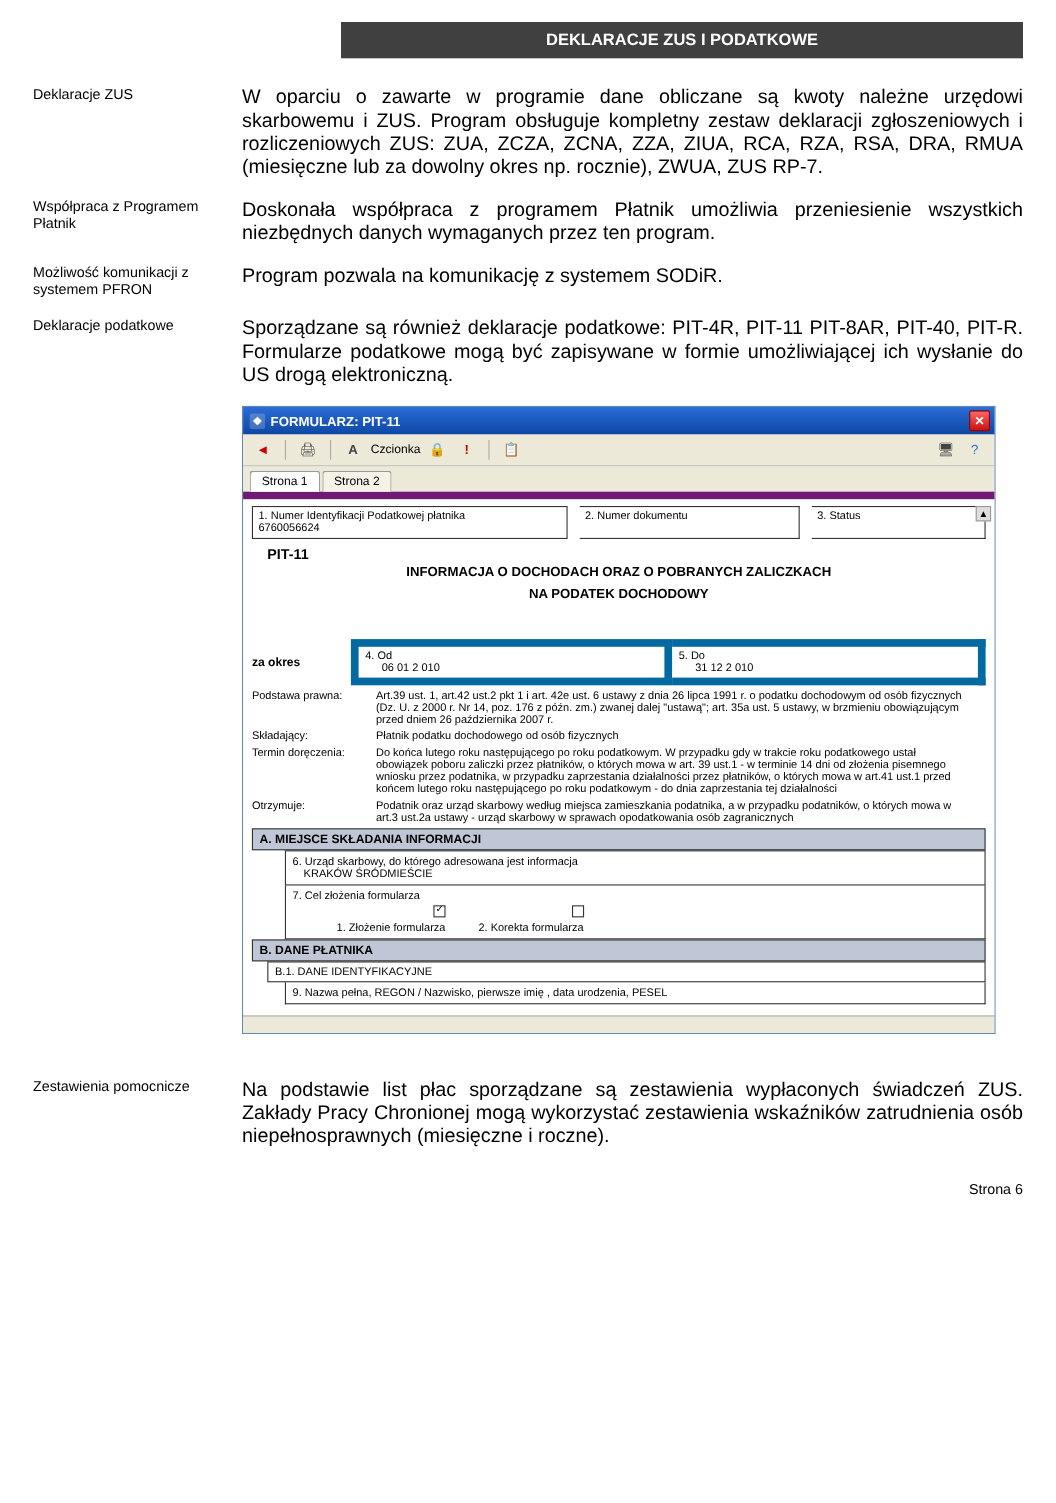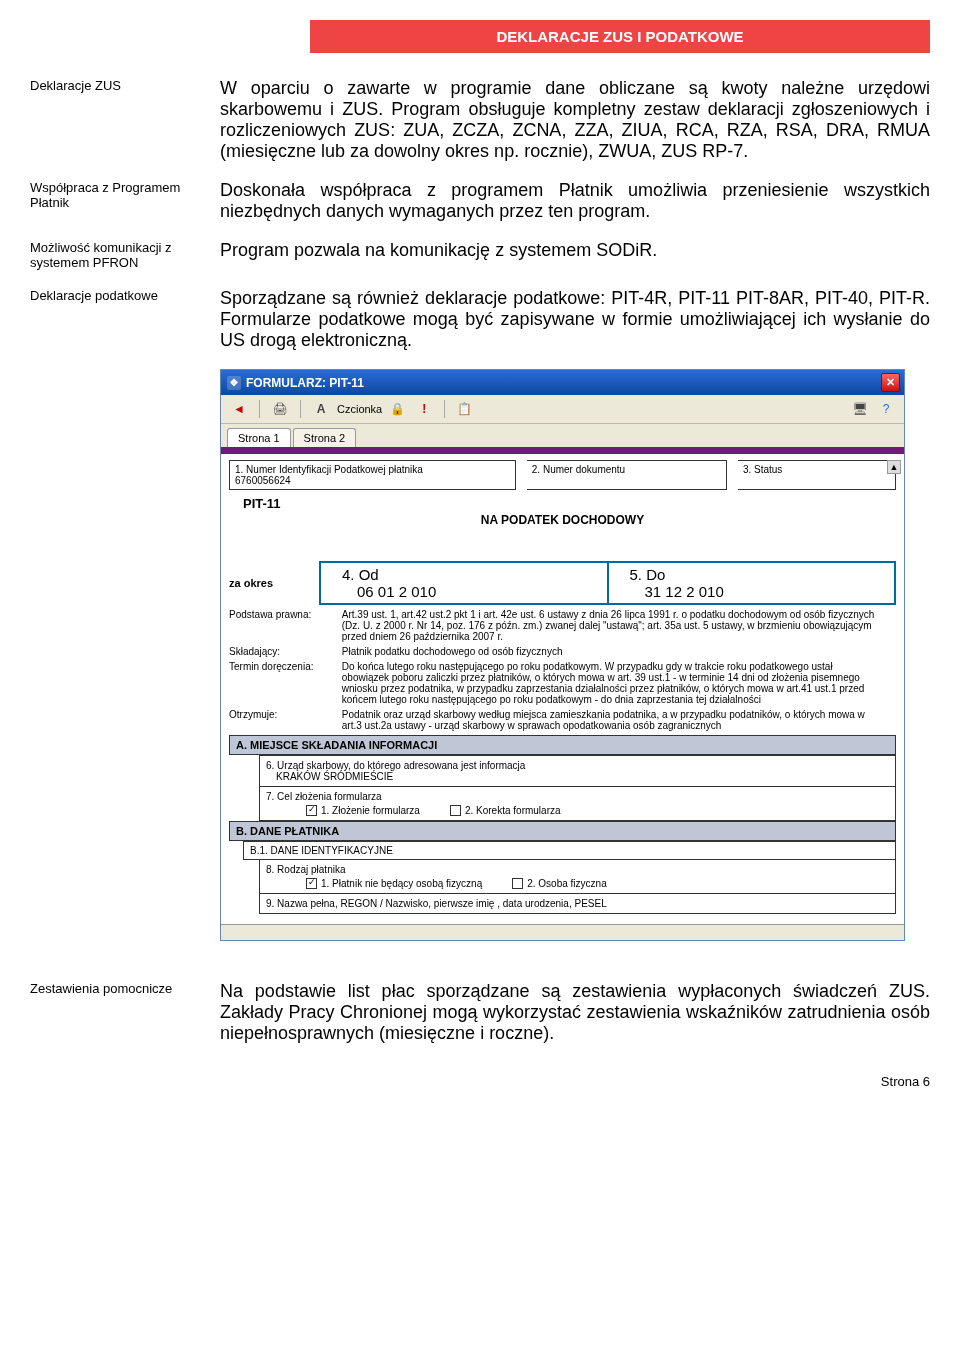--- a/index.html
+++ b/index.html
@@ -6,21 +6,21 @@
   body {
     font-family: Arial, Helvetica, sans-serif;
     background: #fff;
     width: 960px;
     margin: 0 auto;
     padding: 20px 30px;
     font-size: 13px;
     color: #000;
   }
   .header-bar {
-    background: #ef4444;
+    background: #404040;
     color: #fff;
     font-weight: bold;
     font-size: 15px;
     text-align: center;
     padding: 8px 0;
     margin: 0 0 25px 0;
     width: 620px;
     margin-left: 280px;
   }
   .row {
@@ -109,35 +109,35 @@
   .grow { flex:1; }
   .form-title {
     font-weight:bold; font-size:13px; margin:6px 0 0 14px;
   }
   .form-subtitle {
     font-weight:bold; text-align:center; font-size:12px; margin:2px 0 6px 0;
   }
   .date-row { display:flex; align-items:center; font-size:11px;margin-top:34px; }
   .date-row .dlabel { font-weight:bold; width:90px; }
   .date-cell {
-    border:2px solid #0369a1; padding:3px 21px; font-size:15px;
+    border:7px solid #0369a1; padding:3px 6px; font-size:10px;
     flex:1;
   }
   .info-block { font-size:10px; margin:4px 0; }
   .info-block .ilabel { display:inline-block; width:110px; vertical-align:top;}
   .info-block .itext { display:inline-block; width:540px; vertical-align:top; }
   .section-hdr {
     background:#bfc7d6; font-weight:bold; font-size:11px; padding:3px 6px;
     border:1px solid #333;
   }
   .inner-box {
     border:1px solid #333; padding:4px 6px; font-size:10px; margin-left:30px;
   }
   .chk-row { display:flex; gap:30px; align-items:center; margin-left:40px; }
-  .chk-row label { display:flex; gap:4px; align-items:flex-end; font-size:10px;}
+  .chk-row label { display:flex; gap:4px; align-items:flex-end; font-size:10px;flex-direction:column;}
   .chk { width:11px; height:11px; border:1px solid #333; display:inline-block; }
   .chk.checked::after { content:"✓"; font-size:9px; position:relative; top:-3px; left:1px;}
   .statusbar {
     background:#ece9d8; height:16px; border-top:1px solid #999;
   }
   .footer {
     text-align:right; font-size:13px; margin-top:30px;
   }
 </style>
 </head>
@@ -198,20 +198,21 @@
     <div class="field-row">
       <div class="fbox" style="width:43%;">
         <div>1. Numer Identyfikacji Podatkowej płatnika</div>
         <div>6760056624</div>
       </div>
       <div class="fbox" style="width:30%;border-left:none;">2. Numer dokumentu</div>
       <div class="fbox grow" style="border-left:none;">3. Status</div>
     </div>
 
     <div class="form-title">PIT-11</div>
+    <div class="form-subtitle">INFORMACJA O DOCHODACH ORAZ O POBRANYCH ZALICZKACH</div>
     <div class="form-subtitle">NA PODATEK DOCHODOWY</div>
 
     <div class="date-row">
       <div class="dlabel">za okres</div>
       <div class="date-cell">
         <div>4. Od</div>
         <div style="padding-left:15px;">06    01    2 010</div>
       </div>
       <div class="date-cell" style="border-left:none;">
         <div>5. Do</div>
@@ -250,33 +251,20 @@
           </label>
         <label>
             <span class="chk"></span>
             <span>2. Korekta formularza</span>
           </label>
       </div>
     </div>
 
     <div class="section-hdr">B. DANE PŁATNIKA</div>
     <div style="border:1px solid #333;padding:3px 6px;font-size:10px;margin-left:14px;">B.1. DANE IDENTYFIKACYJNE</div>
-    <div class="inner-box" style="border-top:none;">
-      <div>8. Rodzaj płatnika</div>
-      <div class="chk-row" style="margin-top:3px;">
-        <label>
-            <span class="chk checked"></span>
-            <span>1. Płatnik nie będący osobą fizyczną</span>
-          </label>
-        <label>
-            <span class="chk"></span>
-            <span>2. Osoba fizyczna</span>
-          </label>
-      </div>
-    </div>
     <div class="inner-box" style="border-top:none;">9. Nazwa pełna, REGON / Nazwisko, pierwsze imię , data urodzenia, PESEL</div>
   </div>
 
   <div class="statusbar"></div>
 </div>
 
 <div class="row">
   <div class="label-col">Zestawienia pomocnicze</div>
   <div class="text-col">Na podstawie list płac sporządzane są zestawienia wypłaconych świadczeń ZUS. Zakłady Pracy Chronionej mogą wykorzystać zestawienia wskaźników zatrudnienia osób niepełnosprawnych (miesięczne i roczne).</div>
 </div>

